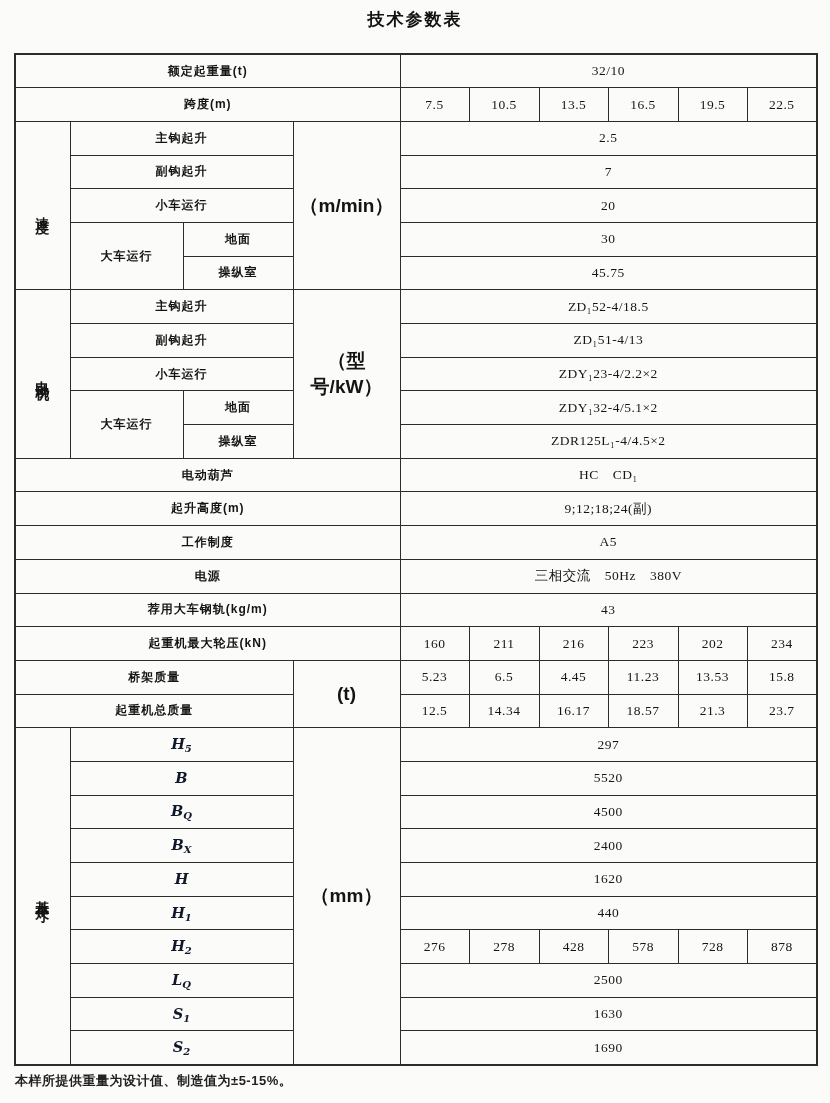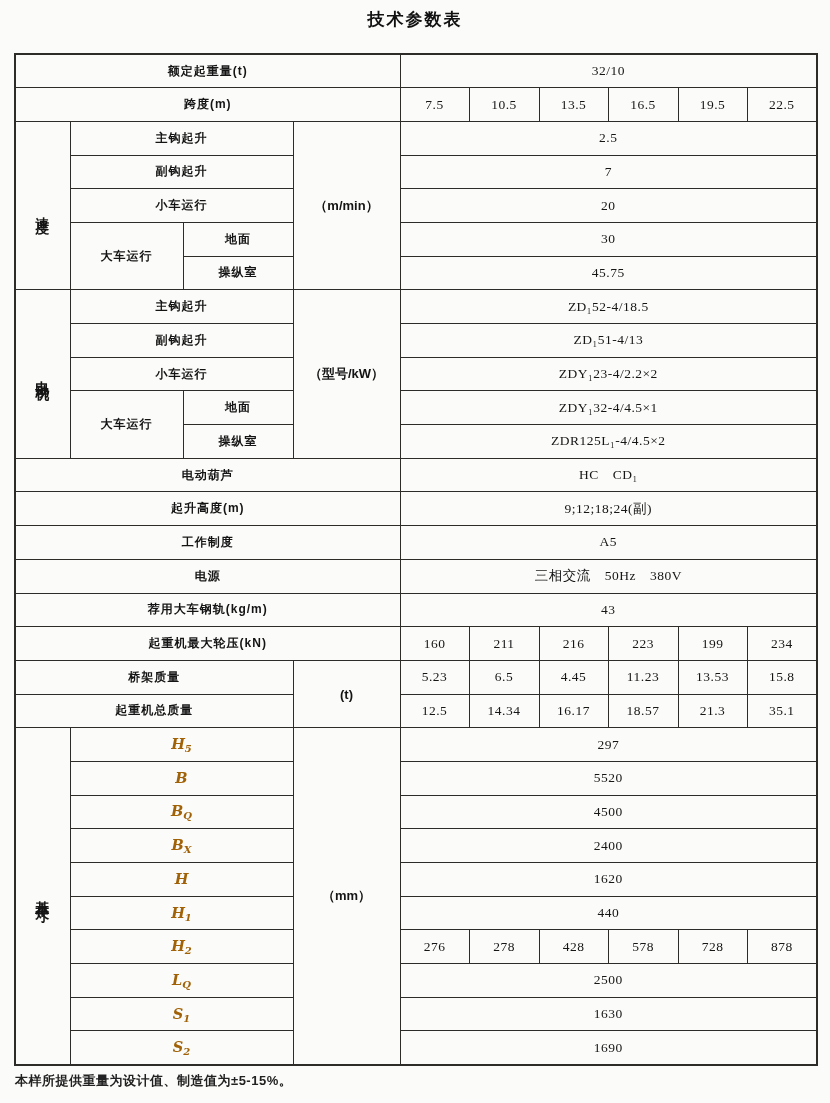--- a/index.html
+++ b/index.html
@@ -50,21 +50,21 @@
     overflow: hidden;
   }
   td.lbl {
     font-weight: bold;
     font-size: 12px;
     color: #141414;
     letter-spacing: 1px;
   }
   td.unit {
     font-weight: bold;
-    font-size: 13px;
+    font-size: 19px;
     color: #141414;
   }
   td.grp {
     font-weight: bold;
     font-size: 14px;
     color: #141414;
   }
   .vert {
     writing-mode: vertical-rl;
     text-orientation: upright;
@@ -76,21 +76,21 @@
     font-family: Liberation Serif, serif;
     font-size: 13.5px;
     color: #161616;
     letter-spacing: 0.5px;
   }
   td.sym {
     font-family: "DejaVu Serif", serif;
     font-style: italic;
     font-weight: bold;
     font-size: 14.5px;
-    color: #a16207;
+    color: #0f172a;
   }
   td.sym .subsc {
     font-style: italic;
     font-size: 10px;
     vertical-align: -3px;
   }
   .footnote {
     position: absolute;
     left: 15px;
     top: 1072px;
@@ -169,21 +169,21 @@
     <td class="lbl" colspan="2">副钩起升</td>
     <td class="val" colspan="6">ZD₁51-4/13</td>
   </tr>
   <tr>
     <td class="lbl" colspan="2">小车运行</td>
     <td class="val" colspan="6">ZDY₁23-4/2.2×2</td>
   </tr>
   <tr>
     <td class="lbl" rowspan="2">大车运行</td>
     <td class="lbl">地面</td>
-    <td class="val" colspan="6">ZDY₁32-4/4.5×1</td>
+    <td class="val" colspan="6">ZDY₁32-4/5.1×2</td>
   </tr>
   <tr>
     <td class="lbl">操纵室</td>
     <td class="val" colspan="6">ZDR125L₁-4/4.5×2</td>
   </tr>
 
   <tr>
     <td class="lbl" colspan="4">电动葫芦</td>
     <td class="val" colspan="6">HC　CD₁</td>
   </tr>
@@ -202,42 +202,42 @@
   <tr>
     <td class="lbl" colspan="4">荐用大车钢轨(kg/m)</td>
     <td class="val" colspan="6">43</td>
   </tr>
   <tr>
     <td class="lbl" colspan="4">起重机最大轮压(kN)</td>
     <td class="val">160</td>
     <td class="val">211</td>
     <td class="val">216</td>
     <td class="val">223</td>
-    <td class="val">199</td>
+    <td class="val">202</td>
     <td class="val">234</td>
   </tr>
 
   <tr>
     <td class="lbl" colspan="3">桥架质量</td>
     <td class="unit" rowspan="2">(t)</td>
     <td class="val">5.23</td>
     <td class="val">6.5</td>
     <td class="val">4.45</td>
     <td class="val">11.23</td>
     <td class="val">13.53</td>
     <td class="val">15.8</td>
   </tr>
   <tr>
     <td class="lbl" colspan="3">起重机总质量</td>
     <td class="val">12.5</td>
     <td class="val">14.34</td>
     <td class="val">16.17</td>
     <td class="val">18.57</td>
     <td class="val">21.3</td>
-    <td class="val">35.1</td>
+    <td class="val">23.7</td>
   </tr>
 
   <tr>
     <td class="grp" rowspan="10"><span class="vert">基本尺寸</span></td>
     <td class="sym" colspan="2"><span>H</span><span class="subsc">5</span></td>
     <td class="unit" rowspan="10">（mm）</td>
     <td class="val" colspan="6">297</td>
   </tr>
   <tr>
     <td class="sym" colspan="2"><span>B</span><span class="subsc"></span></td>

